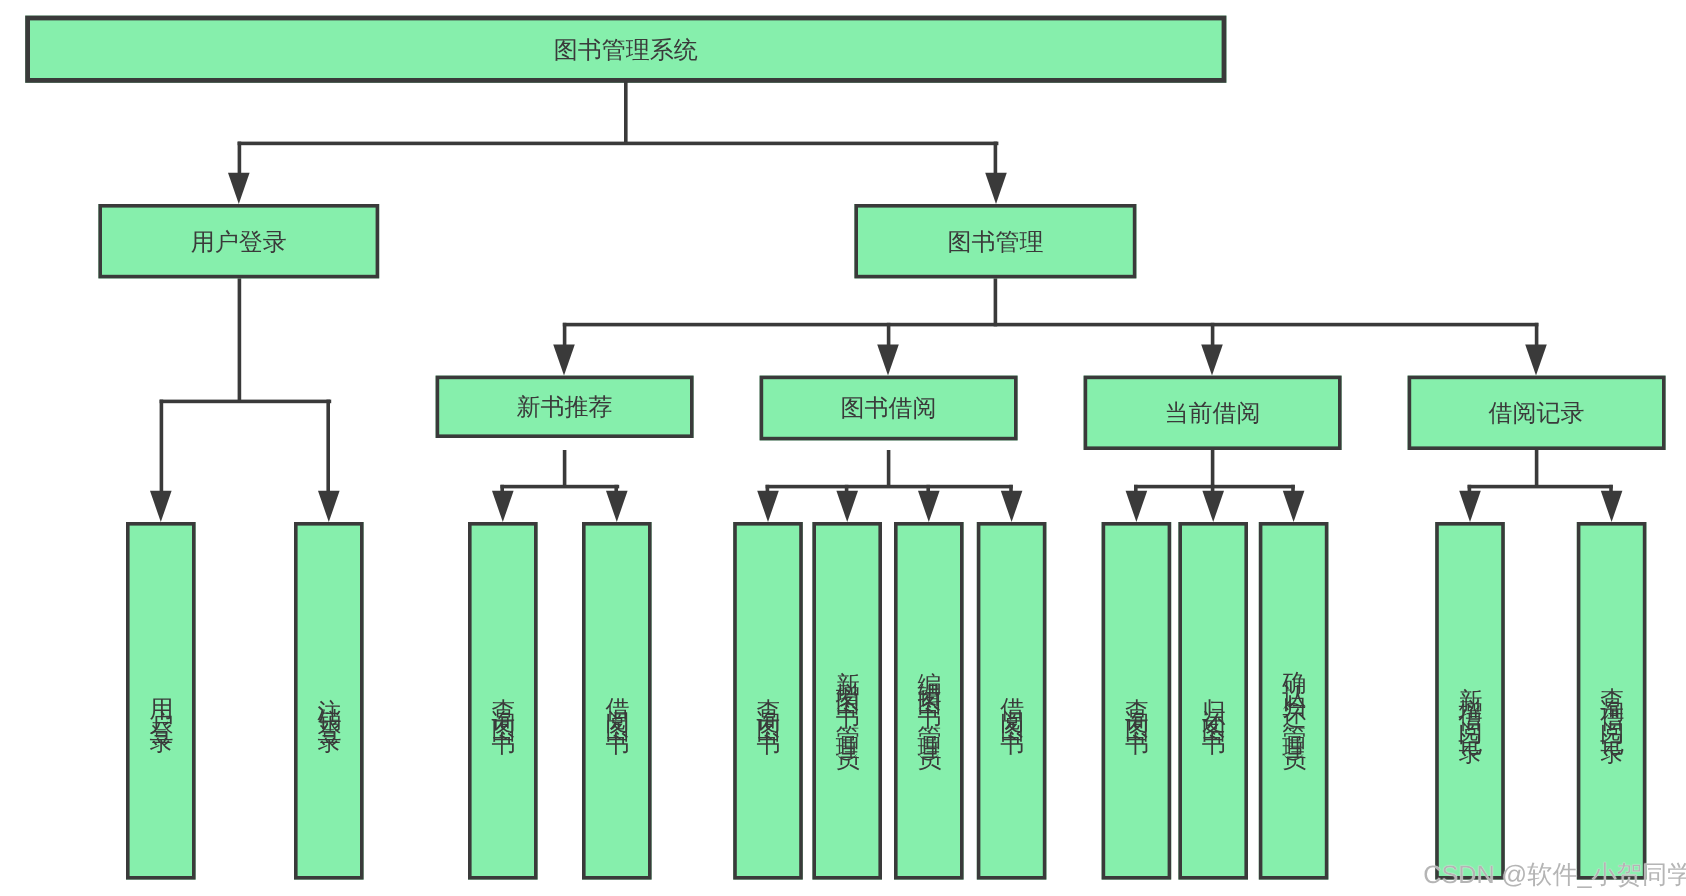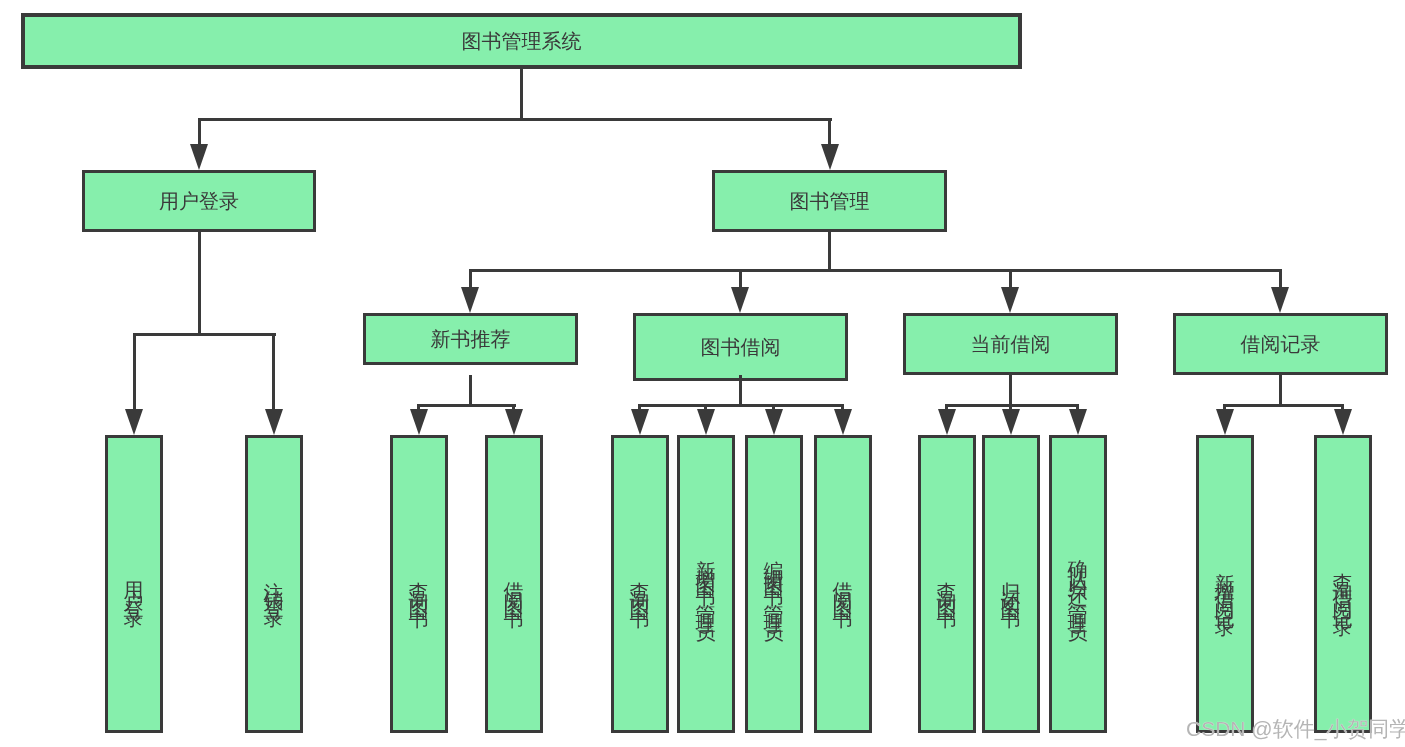--- a/index.html
+++ b/index.html
@@ -98,21 +98,21 @@
   <div class="vl" style="left:739px; top:269px; height:22px;"></div>
   <div class="arrow" style="left:731px; top:287px;"></div>
   <div class="vl" style="left:1009px; top:269px; height:22px;"></div>
   <div class="arrow" style="left:1001px; top:287px;"></div>
   <div class="vl" style="left:1279px; top:269px; height:22px;"></div>
   <div class="arrow" style="left:1271px; top:287px;"></div>
 
   <div class="box" style="left:363px; top:313px; width:215px; height:52px;">
     <span>新书推荐</span>
   </div>
-  <div class="box" style="left:633px; top:313px; width:215px; height:68px;">
+  <div class="box" style="left:633px; top:313px; width:215px; height:54px;">
     <span>图书借阅</span>
   </div>
   <div class="box" style="left:1173px; top:313px; width:215px; height:62px;">
     <span>借阅记录</span>
   </div>
   <div class="box" style="left:903px; top:313px; width:215px; height:62px;">
     <span>当前借阅</span>
   </div>
 
   <div class="vl" style="left:469px; top:375px; height:31px;"></div>

